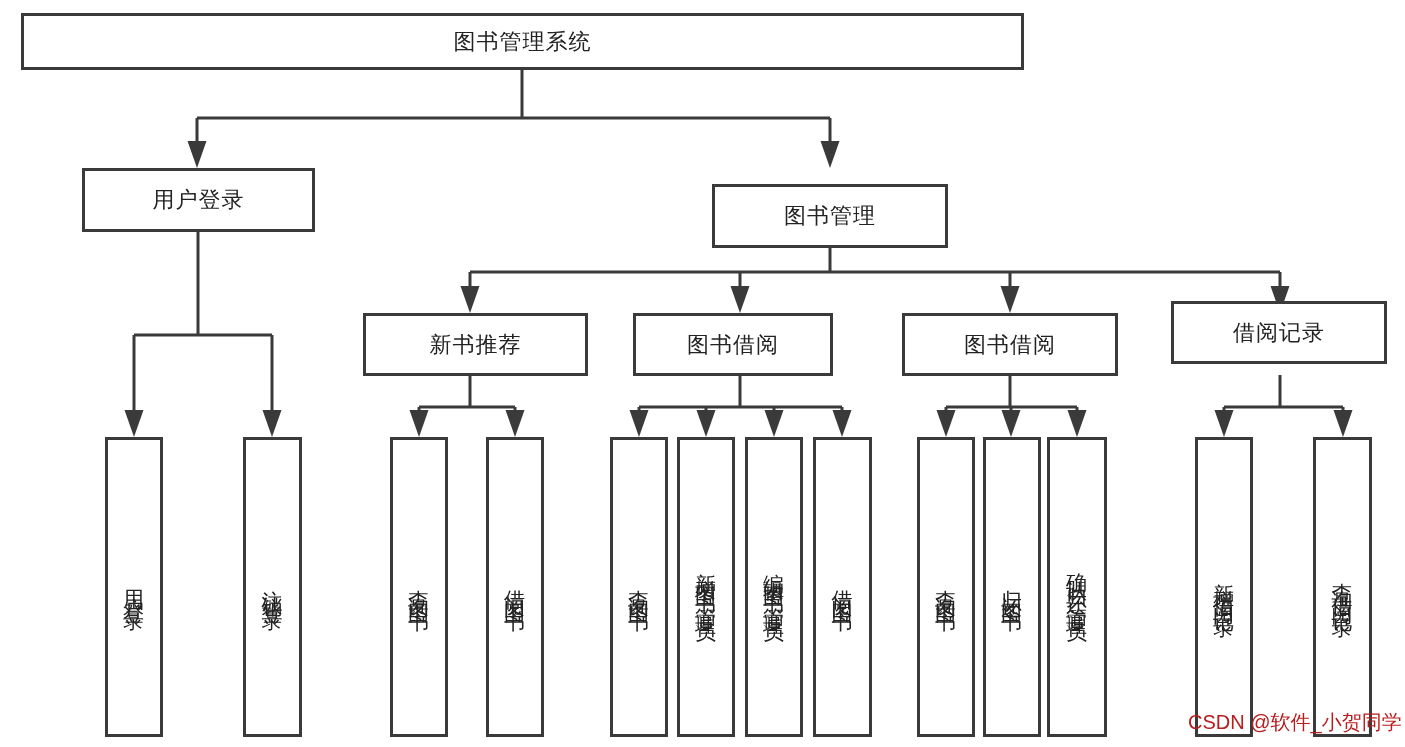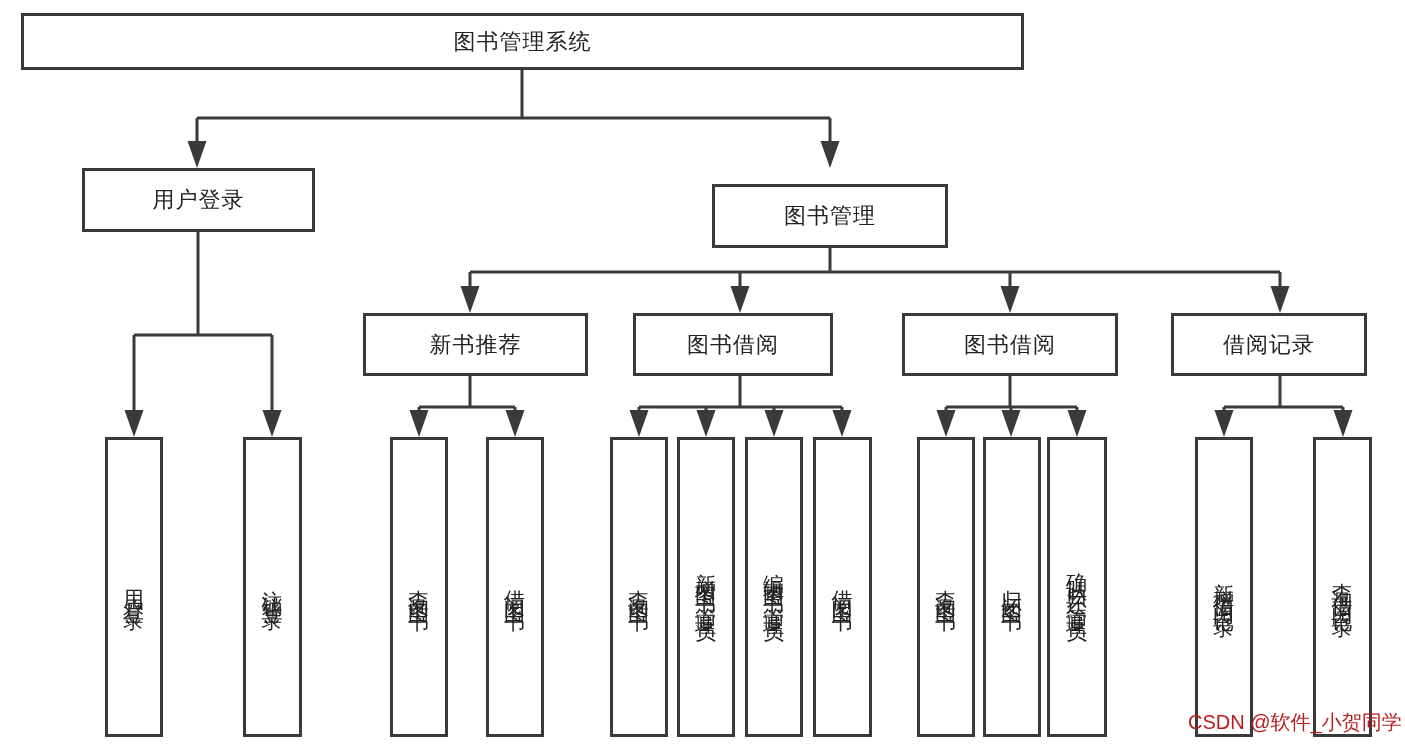--- a/index.html
+++ b/index.html
@@ -117,21 +117,21 @@
 
   <div class="hbox" style="left:363px;top:313px;width:225px;height:63px">
     <span class="lbl">新书推荐</span>
   </div>
   <div class="hbox" style="left:633px;top:313px;width:200px;height:63px">
     <span class="lbl">图书借阅</span>
   </div>
   <div class="hbox" style="left:902px;top:313px;width:216px;height:63px">
     <span class="lbl">图书借阅</span>
   </div>
-  <div class="hbox" style="left:1171px;top:313px;width:196px;height:63px">
+  <div class="hbox" style="left:1171px;top:301px;width:216px;height:63px">
     <span class="lbl">借阅记录</span>
   </div>
 
   <div class="vbox" style="left:105px">
     <span class="vlbl">用户登录</span>
   </div>
   <div class="vbox" style="left:243px;width:59px">
     <span class="vlbl">注销登录</span>
   </div>
 

